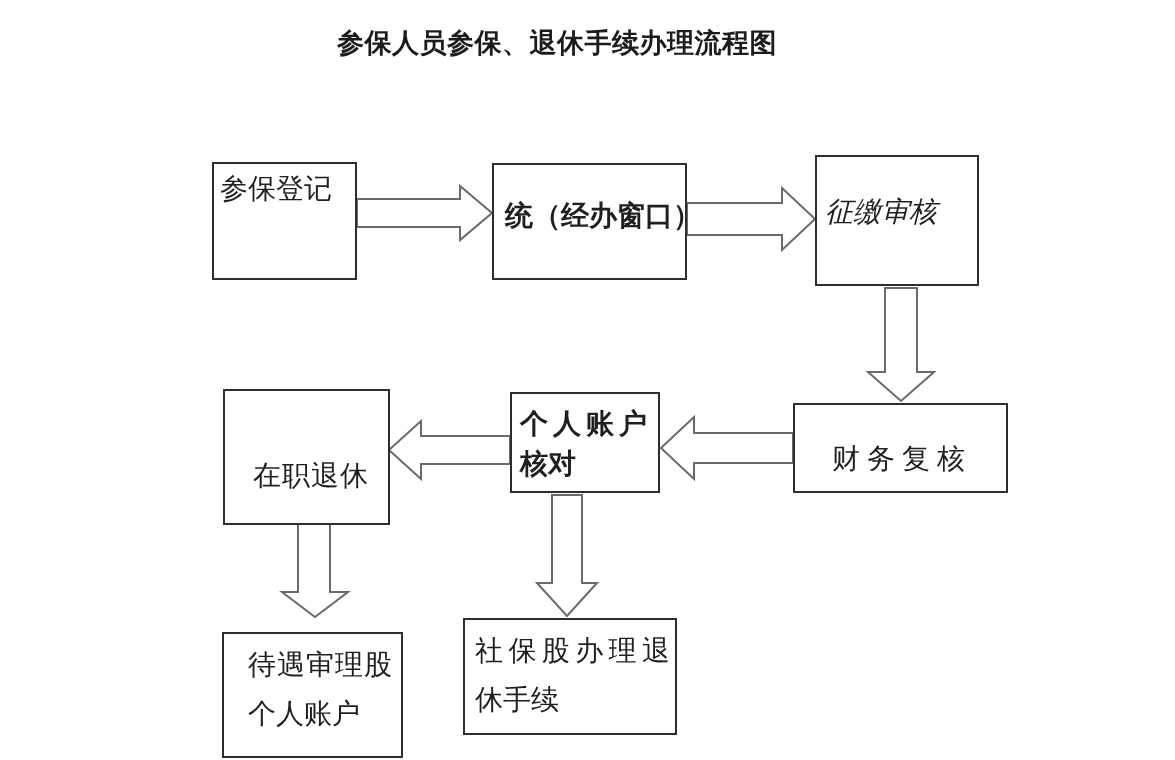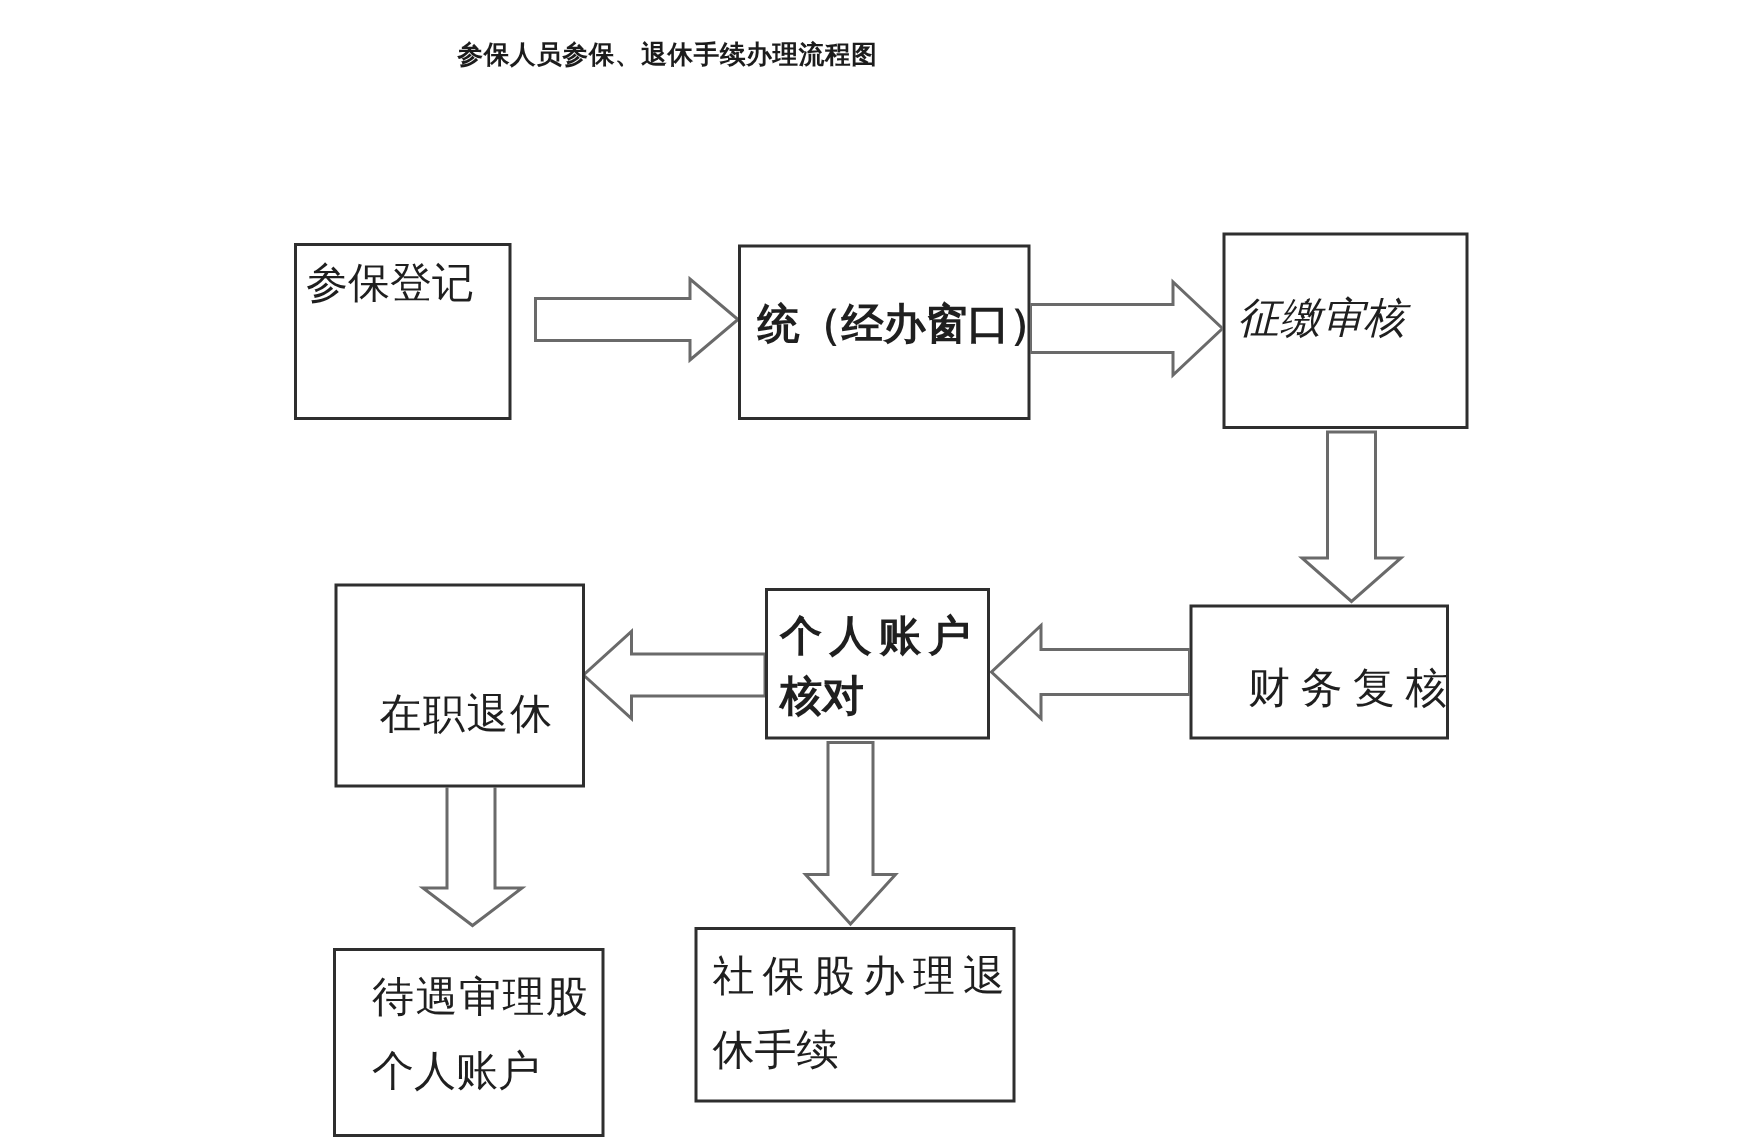--- a/index.html
+++ b/index.html
@@ -3,38 +3,38 @@
 <meta charset="utf-8">
 <style>
   html,body{margin:0;padding:0;}
   body{
     width:1175px;height:760px;overflow:hidden;
     background:#ffffff;
     font-family:"Liberation Sans","DejaVu Sans",sans-serif;
   }
   .canvas{position:relative;width:1175px;height:760px;background:#ffffff;}
   .title{
-    position:absolute;left:305px;top:25px;
-    font-size:17px;font-weight:700;color:#1c1c1c;
+    position:absolute;left:337px;top:25px;
+    font-size:27px;font-weight:700;color:#1c1c1c;
     white-space:nowrap;letter-spacing:0.5px;
   }
   .arrows{position:absolute;left:0;top:0;width:1175px;height:760px;}
   .node{
     position:absolute;box-sizing:border-box;
     border:2px solid #2e2e2e;background:#ffffff;
     color:#1f1f1f;font-size:28px;
   }
   .node .ln{line-height:28px;white-space:nowrap;}
   .node .just{white-space:normal;text-align:justify;text-align-last:justify;}
   .node .l2{margin-top:12px;}
-  .n1{left:196px;top:162px;width:145px;height:118px;padding:11px 6px 0 6px;}
+  .n1{left:212px;top:162px;width:145px;height:118px;padding:11px 6px 0 6px;}
   .n2{left:492px;top:163px;width:195px;height:117px;padding:13px 6px 0 11px;}
   .n2 .l2{margin-top:24px;font-weight:bold;}
   .n3{left:815px;top:155px;width:164px;height:131px;padding:41px 6px 0 8px;font-style:italic;}
-  .n4{left:793px;top:403px;width:173px;height:90px;padding:40px 6px 0 37px;letter-spacing:7px;}
+  .n4{left:793px;top:403px;width:215px;height:90px;padding:40px 6px 0 37px;letter-spacing:7px;}
   .n5{left:510px;top:392px;width:150px;height:101px;padding:16px 11px 0 8px;font-weight:bold;}
   .n6{left:223px;top:389px;width:167px;height:136px;padding:71px 6px 0 28px;letter-spacing:1px;}
   .n7{left:222px;top:618px;width:181px;height:126px;padding:17px 9px 0 24px;margin-top:14px;}
   .n7 .l2{margin-top:21px;}
   .n8{left:463px;top:618px;width:214px;height:117px;padding:17px 5px 0 10px;}
   .n8 .l2{margin-top:21px;}
   .arrow{fill:#ffffff;stroke:#6a6a6a;stroke-width:2;stroke-linejoin:miter;}
 </style>
 </head>
 <body>

